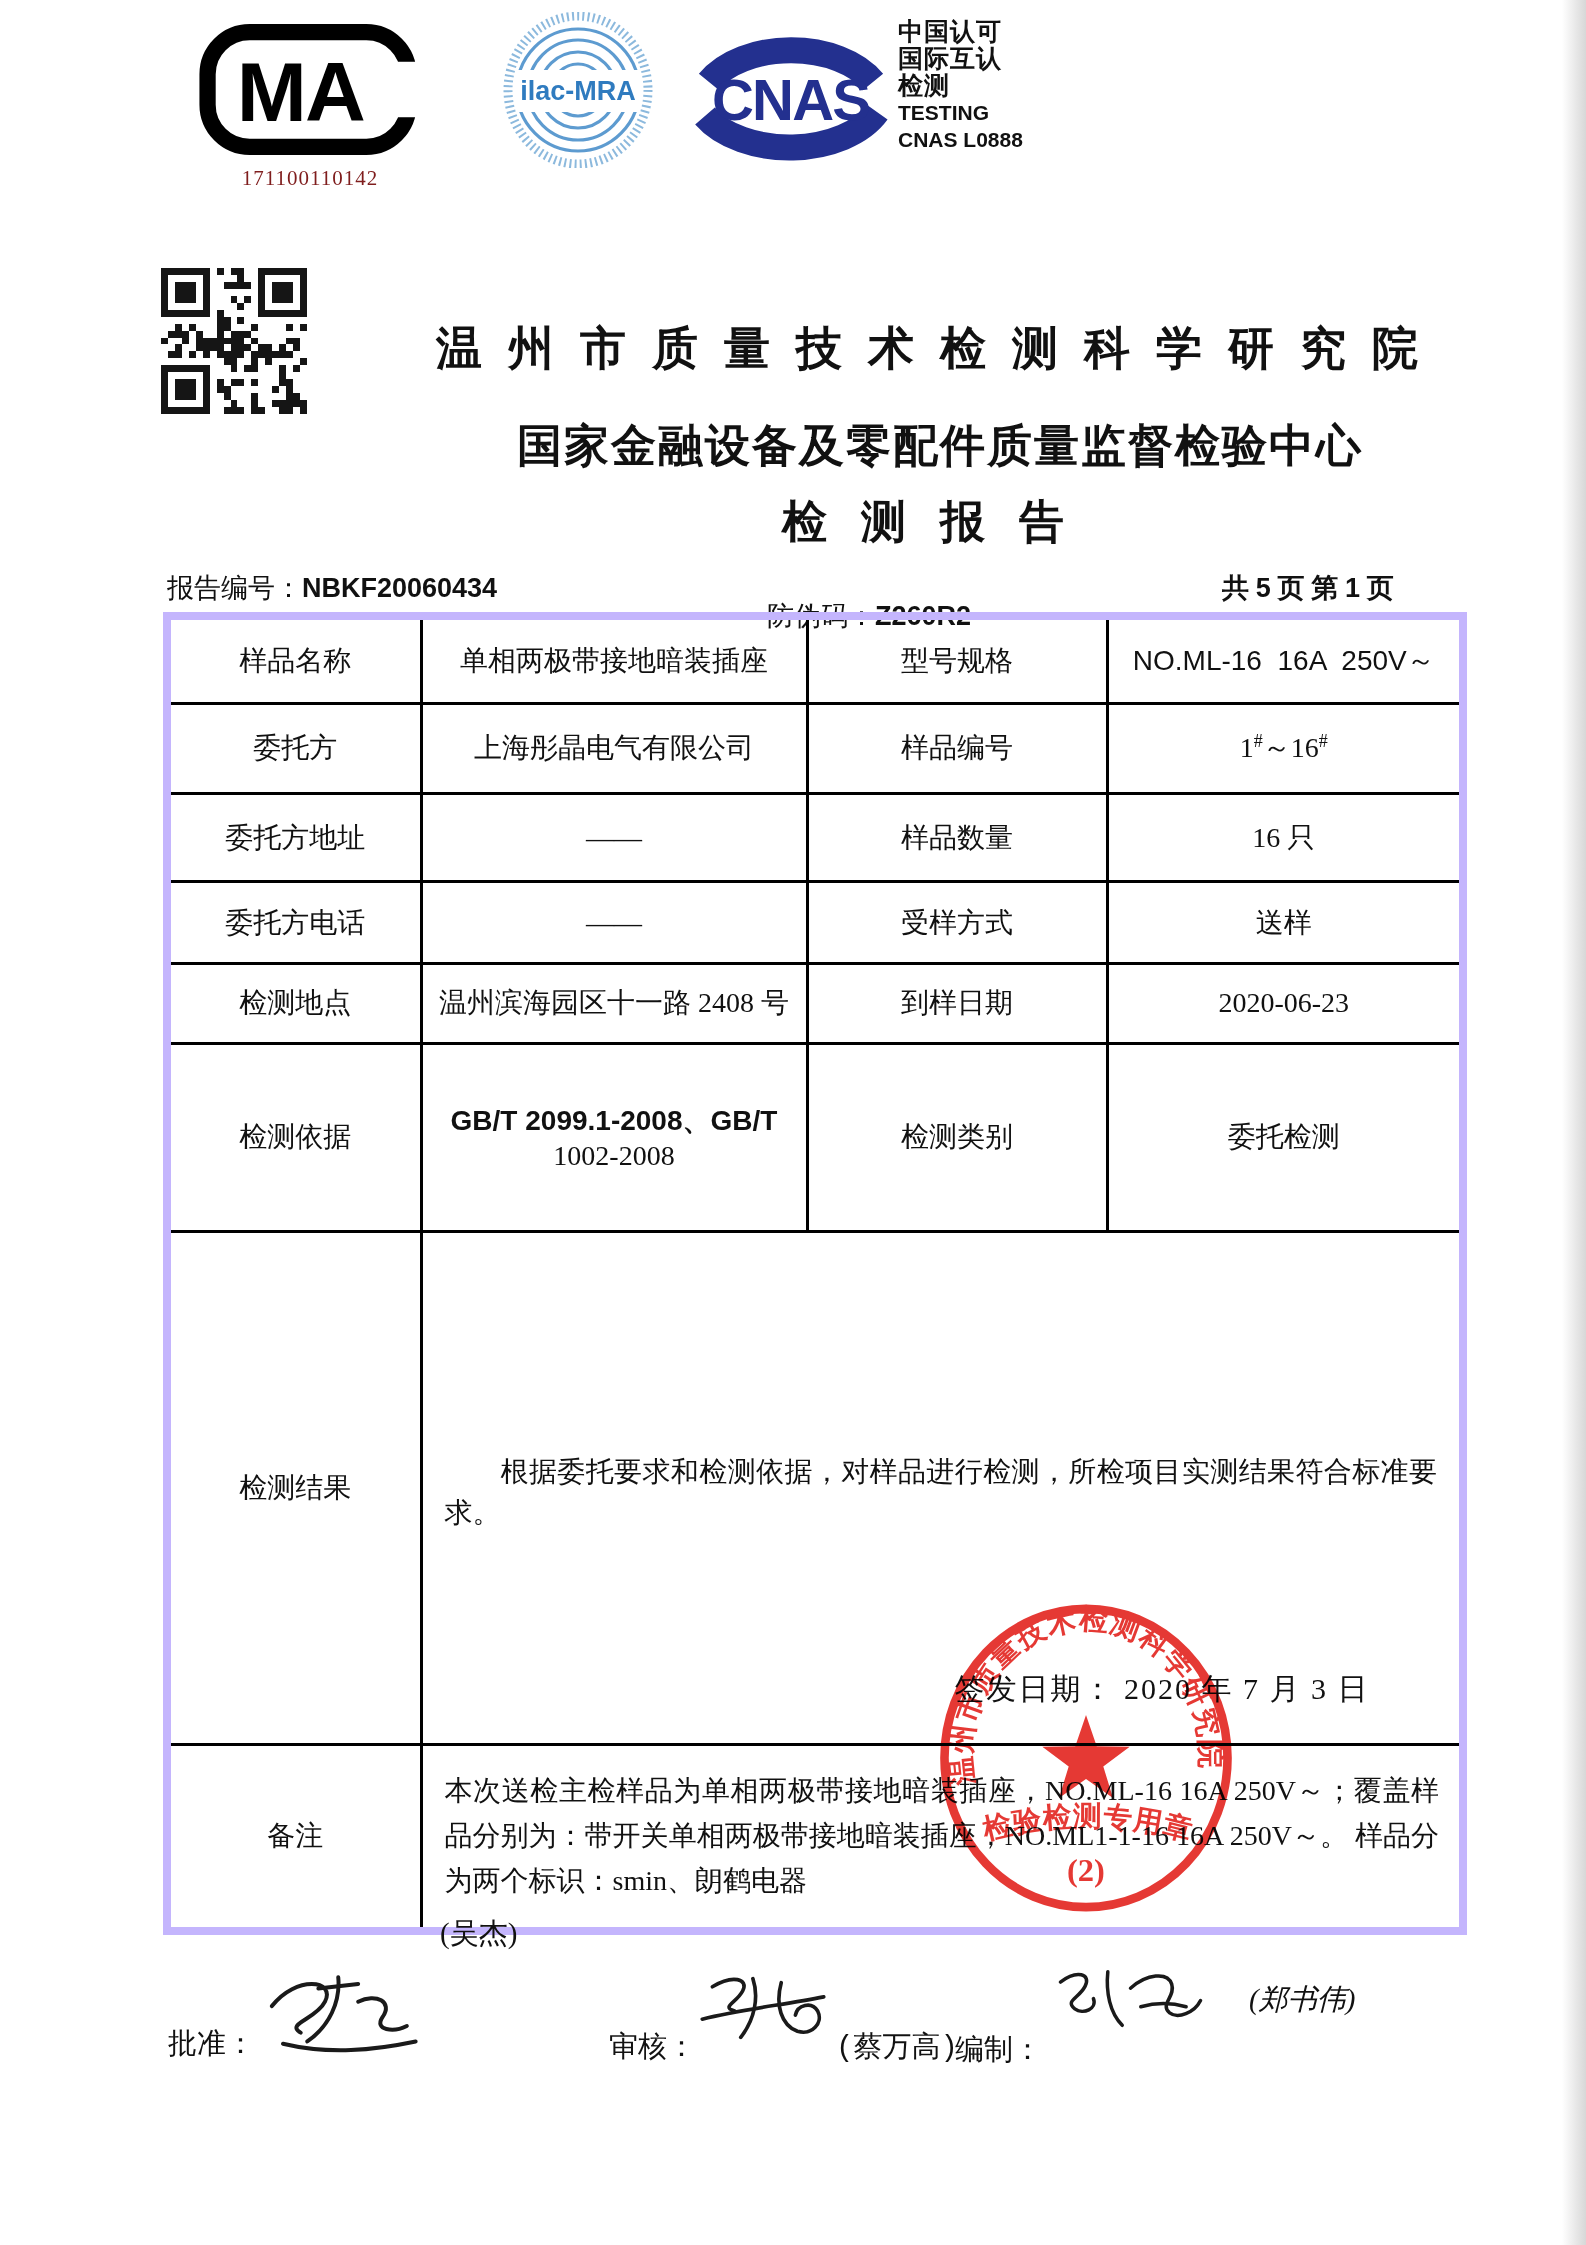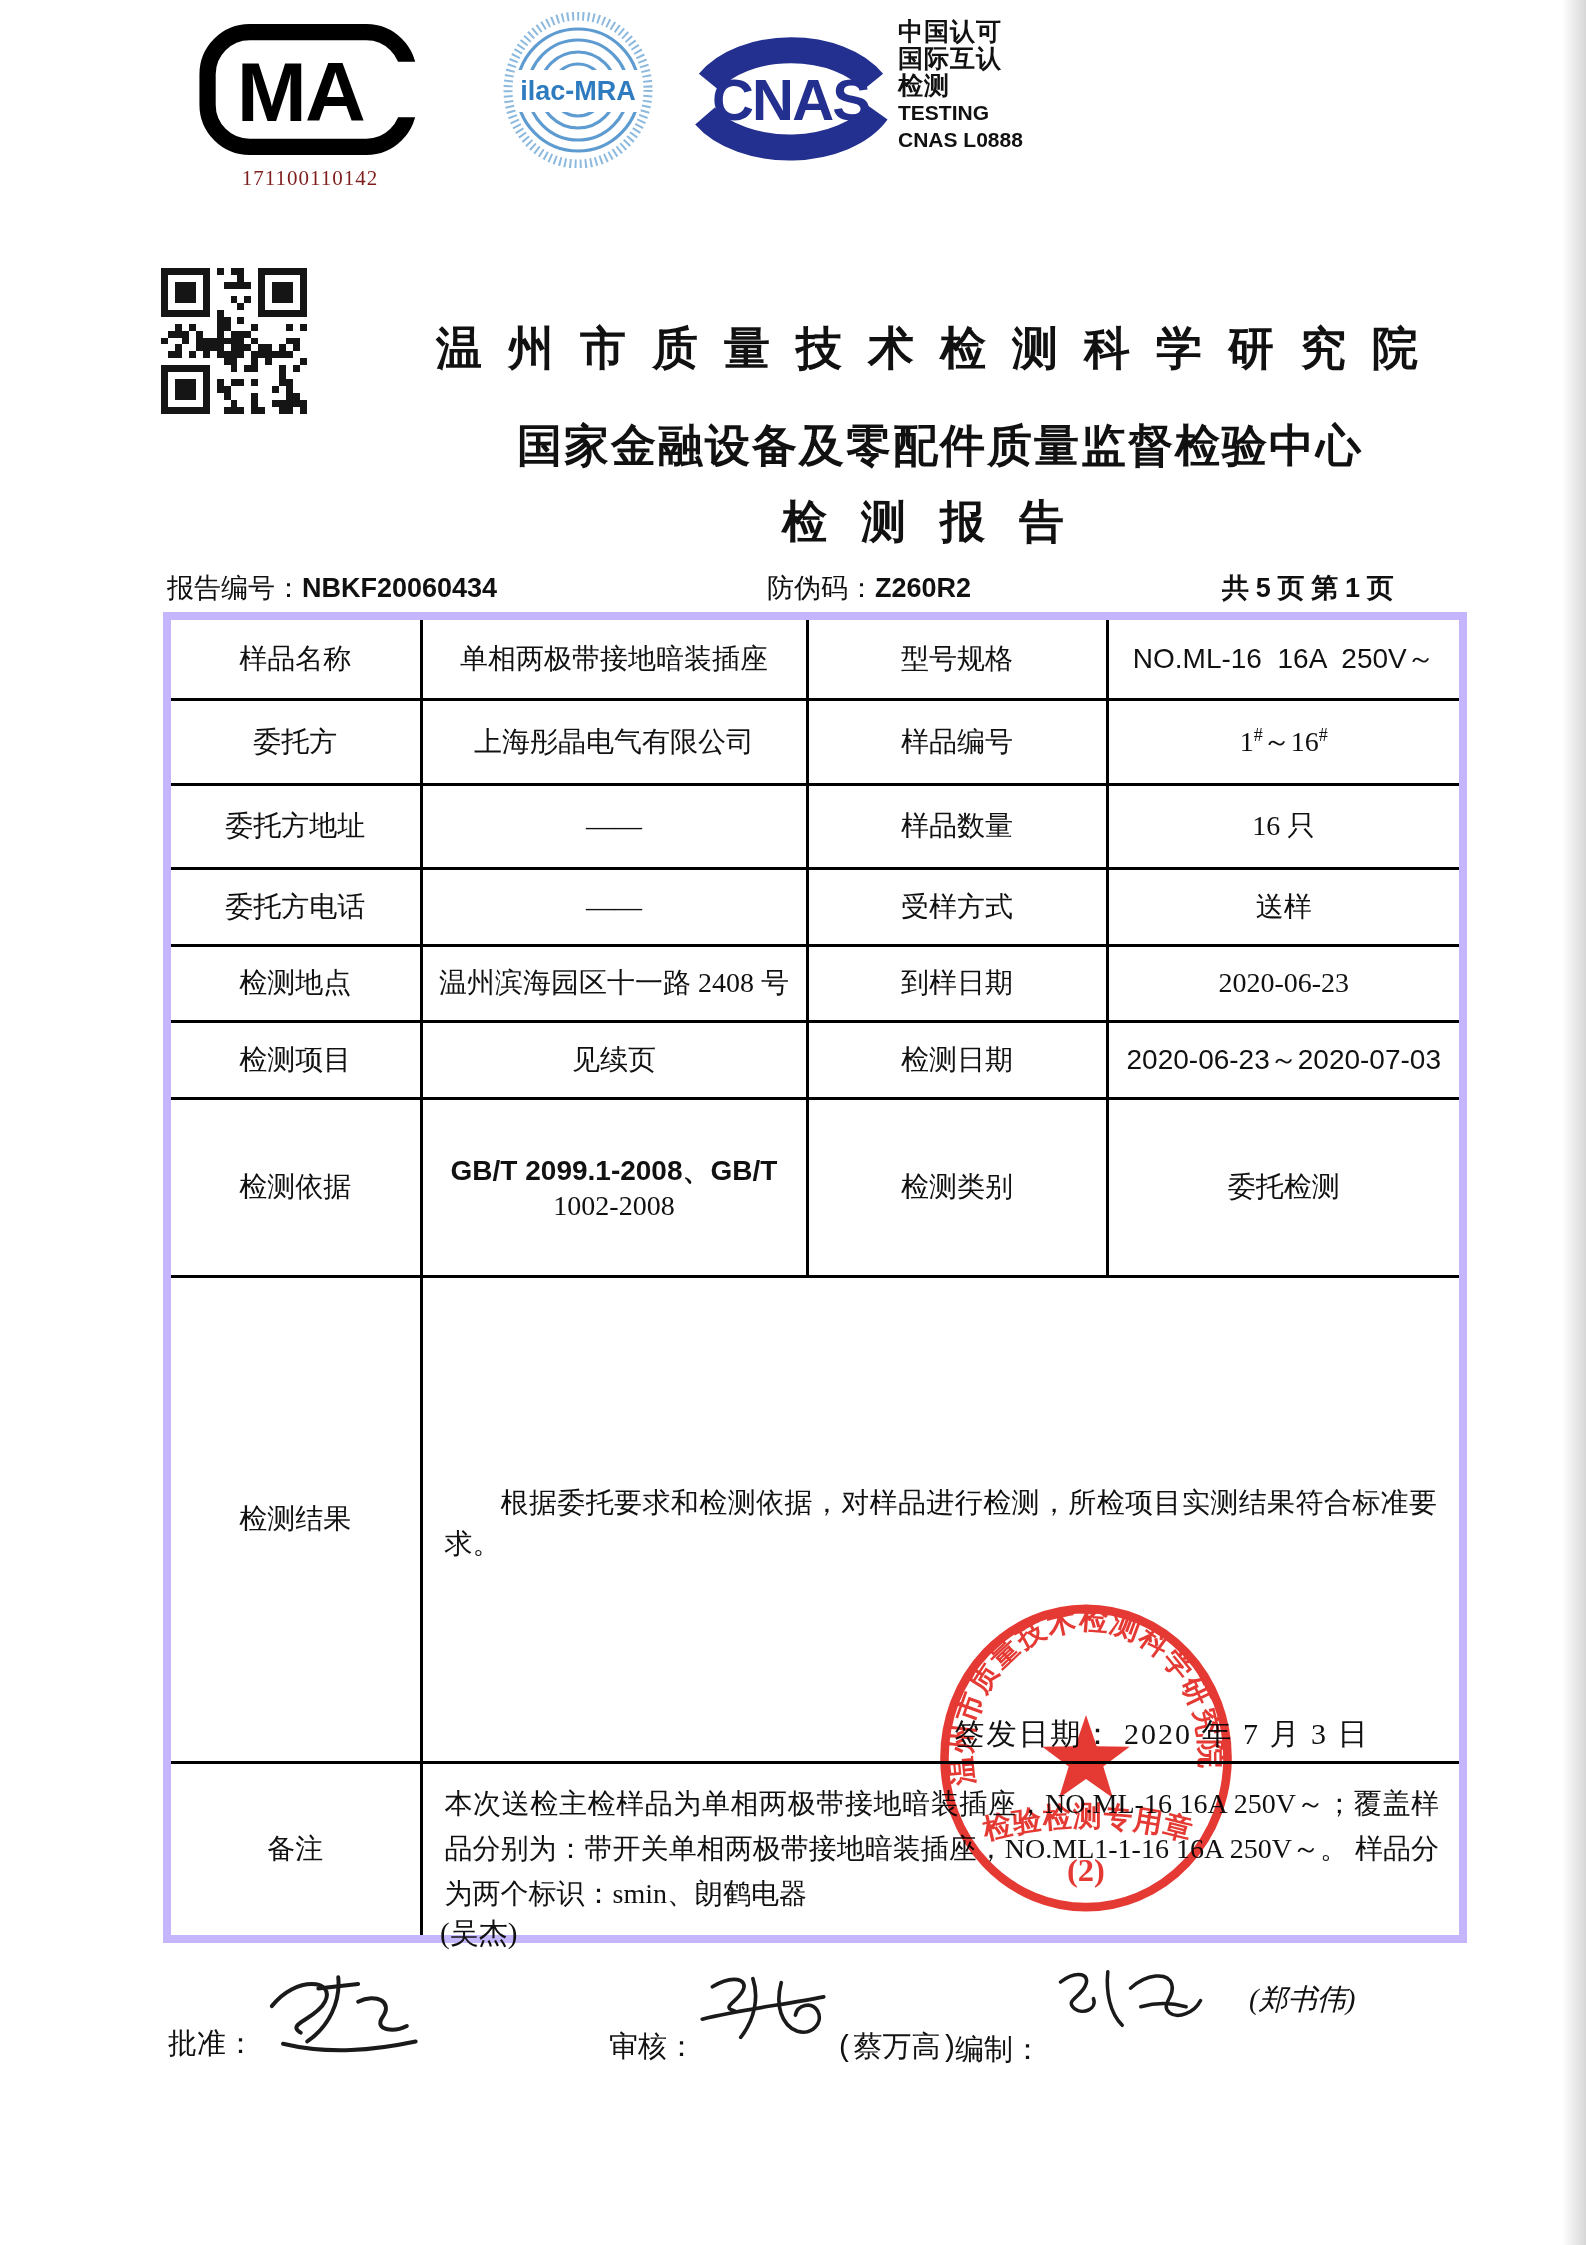--- a/index.html
+++ b/index.html
@@ -20,21 +20,21 @@
   
   #qr-wrap{left:161px;top:268px;width:146px;height:146px;}
   
   .title-zone{left:320px;top:0;width:1240px;text-align:center;}
   #title1{top:318px;font-size:46px;font-weight:700;letter-spacing:26px;white-space:nowrap;}
   #title2{top:416px;font-size:45px;font-weight:700;letter-spacing:2px;white-space:nowrap;}
   #title3{top:492px;font-size:45px;font-weight:700;letter-spacing:34px;white-space:nowrap;}
   
   .meta{top:570px;font-size:27px;white-space:nowrap;}
   #meta-report{left:167px;}
-  #meta-code{left:767px;}
+  #meta-code{left:767px;margin-top:28px;}
   #meta-page{left:1222px;font-weight:600;text-align:center;}
   .meta .num{font-family:"Liberation Sans","DejaVu Sans",sans-serif;font-weight:700;}
   
   #report-table{position:absolute;left:163px;top:612px;width:1296px;height:1323px;
                 border-collapse:collapse;table-layout:fixed;}
   #report-table td{border:3px solid #000;font-size:28px;text-align:center;
                    vertical-align:middle;padding:2px 6px;overflow:hidden;}
   #report-table{border:8px solid #c4b5fd;}
   #report-table td.pre{white-space:pre;}
   td.result-cell{text-align:left;vertical-align:top;position:relative;}
@@ -274,26 +274,20 @@
     <td>——</td>
     <td>受样方式</td>
     <td>送样</td>
   </tr>
   <tr style="height:76px">
     <td>检测地点</td>
     <td>温州滨海园区十一路 2408 号</td>
     <td>到样日期</td>
     <td>2020-06-23</td>
   </tr>
-  <tr style="height:77px">
-    <td>检测项目</td>
-    <td>见续页</td>
-    <td>检测日期</td>
-    <td class="sans">2020-06-23～2020-07-03</td>
-  </tr>
   <tr style="height:178px">
     <td>检测依据</td>
     <td>
       <div class="sans" style="font-weight:700">GB/T 2099.1-2008、GB/T</div>
       <div>1002-2008</div>
     </td>
     <td>检测类别</td>
     <td>委托检测</td>
   </tr>
   <tr style="height:486px">

